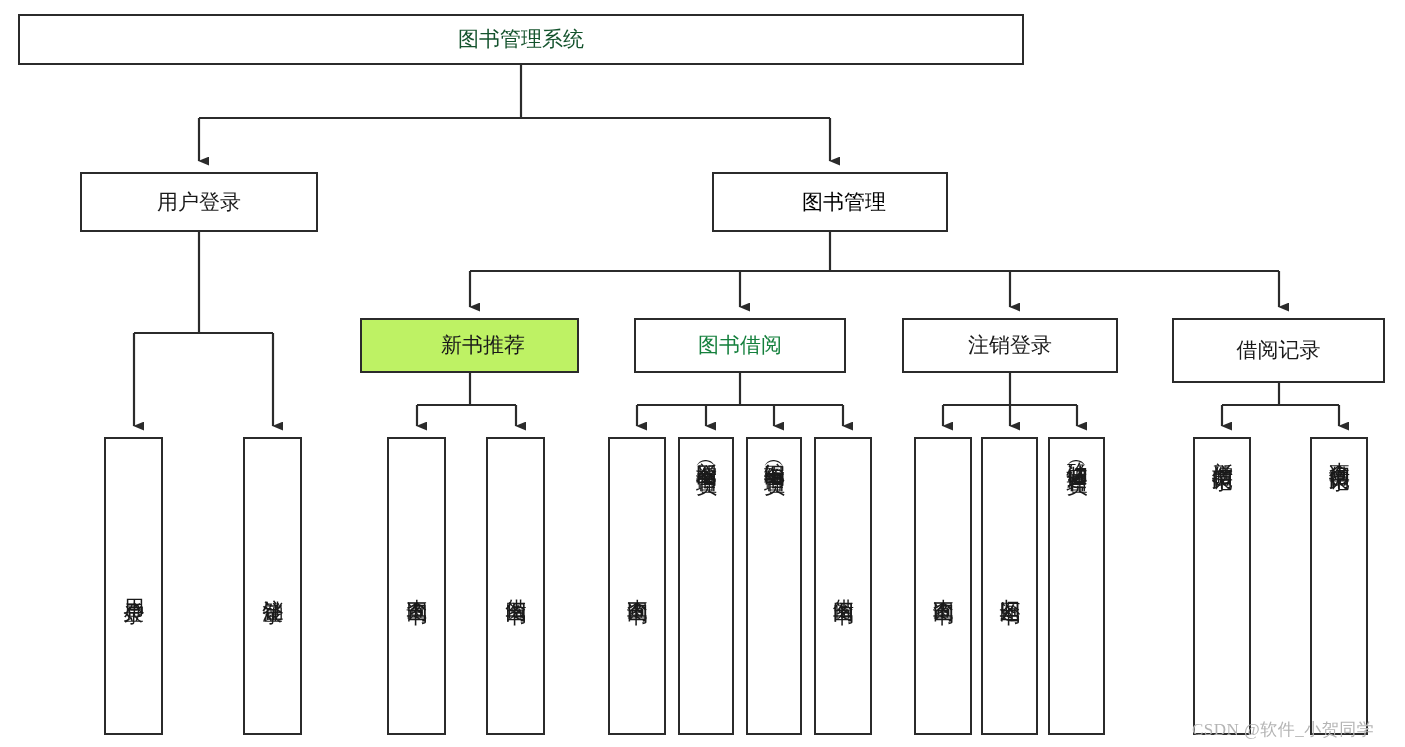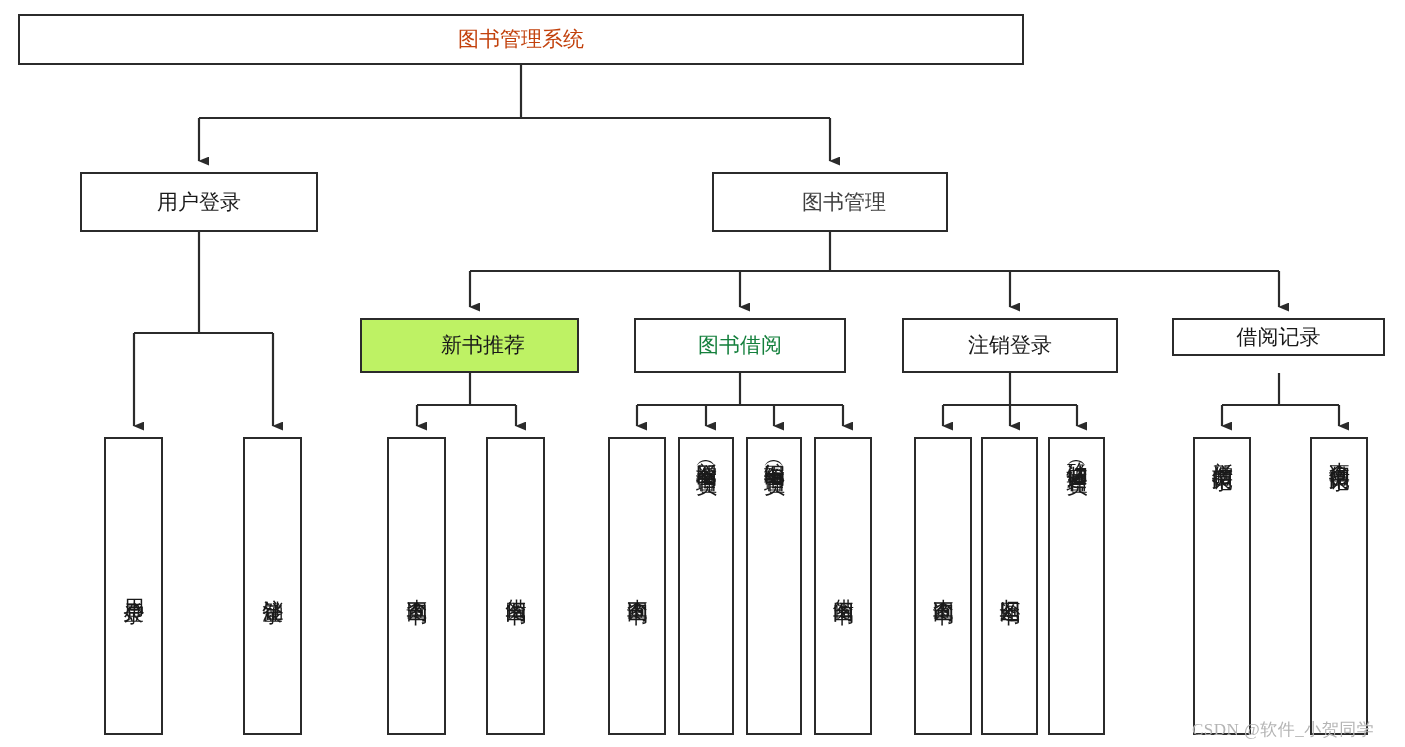--- a/index.html
+++ b/index.html
@@ -113,38 +113,38 @@
         <path d="M1010,405 L1010,426" stroke="#2b2b2b" stroke-width="2.2" fill="none" stroke-linecap="butt" marker-end="url(#arrowhead)"></path>
         <path d="M1077,405 L1077,426" stroke="#2b2b2b" stroke-width="2.2" fill="none" stroke-linecap="butt" marker-end="url(#arrowhead)"></path>
         <path d="M1279,373 L1279,405" stroke="#2b2b2b" stroke-width="2.2" fill="none" stroke-linecap="butt"></path>
         <path d="M1222,405 L1339,405" stroke="#2b2b2b" stroke-width="2.2" fill="none" stroke-linecap="butt"></path>
         <path d="M1222,405 L1222,426" stroke="#2b2b2b" stroke-width="2.2" fill="none" stroke-linecap="butt" marker-end="url(#arrowhead)"></path>
         <path d="M1339,405 L1339,426" stroke="#2b2b2b" stroke-width="2.2" fill="none" stroke-linecap="butt" marker-end="url(#arrowhead)"></path>
       </g>
   </svg>
   <div id="node-layer">
       <div class="node horiz" style="left: 18px; top: 14px; width: 1006px; height: 51px; border-color: rgb(43, 43, 43); background: rgb(255, 255, 255);">
-        <span class="node-label" style="color: #c2410c;">图书管理系统</span>
+        <span class="node-label" style="color: #14532d;">图书管理系统</span>
       </div>
       <div class="node horiz" style="left: 80px; top: 172px; width: 238px; height: 60px; border-color: rgb(43, 43, 43); background: rgb(255, 255, 255);">
         <span class="node-label" style="color: rgb(26, 26, 26);">用户登录</span>
       </div>
       <div class="node horiz" style="left: 712px; top: 172px; width: 236px; height: 60px; border-color: rgb(43, 43, 43); background: rgb(255, 255, 255);">
-        <span class="node-label" style="color: #404040; margin-left: 28px;">图书管理</span>
+        <span class="node-label" style="color: #000000; margin-left: 28px;">图书管理</span>
       </div>
       <div class="node horiz" style="left: 360px; top: 318px; width: 219px; height: 55px; border-color: rgb(43, 43, 43); background: #bef264; padding-left: 27px;">
         <span class="node-label" style="color: rgb(26, 26, 26);">新书推荐</span>
       </div>
       <div class="node horiz" style="left: 634px; top: 318px; width: 212px; height: 55px; border-color: rgb(43, 43, 43); background: rgb(255, 255, 255);">
         <span class="node-label" style="color: #15803d;">图书借阅</span>
       </div>
       <div class="node horiz" style="left: 902px; top: 318px; width: 216px; height: 55px; border-color: rgb(43, 43, 43); background: rgb(255, 255, 255);">
         <span class="node-label" style="color: rgb(26, 26, 26);">注销登录</span>
       </div>
-      <div class="node horiz" style="left: 1172px; top: 318px; width: 213px; height: 38px; border-color: rgb(43, 43, 43); background: rgb(255, 255, 255);">
+      <div class="node horiz" style="left: 1172px; top: 318px; width: 213px; height: 65px; border-color: rgb(43, 43, 43); background: rgb(255, 255, 255);">
         <span class="node-label" style="color: rgb(26, 26, 26);">借阅记录</span>
       </div>
       <div class="node vert centered" style="left: 104px; top: 437px; width: 59px; height: 298px; border-color: rgb(43, 43, 43); background: rgb(255, 255, 255);">
         <span class="node-label" style="color: rgb(26, 26, 26);">用户登录</span>
       </div>
       <div class="node vert centered" style="left: 243px; top: 437px; width: 59px; height: 298px; border-color: rgb(43, 43, 43); background: rgb(255, 255, 255);">
         <span class="node-label" style="color: rgb(26, 26, 26);">注销登录</span>
       </div>
       <div class="node vert centered" style="left: 387px; top: 437px; width: 59px; height: 298px; border-color: rgb(43, 43, 43); background: rgb(255, 255, 255);">
         <span class="node-label" style="color: rgb(26, 26, 26);">查询图书</span>

